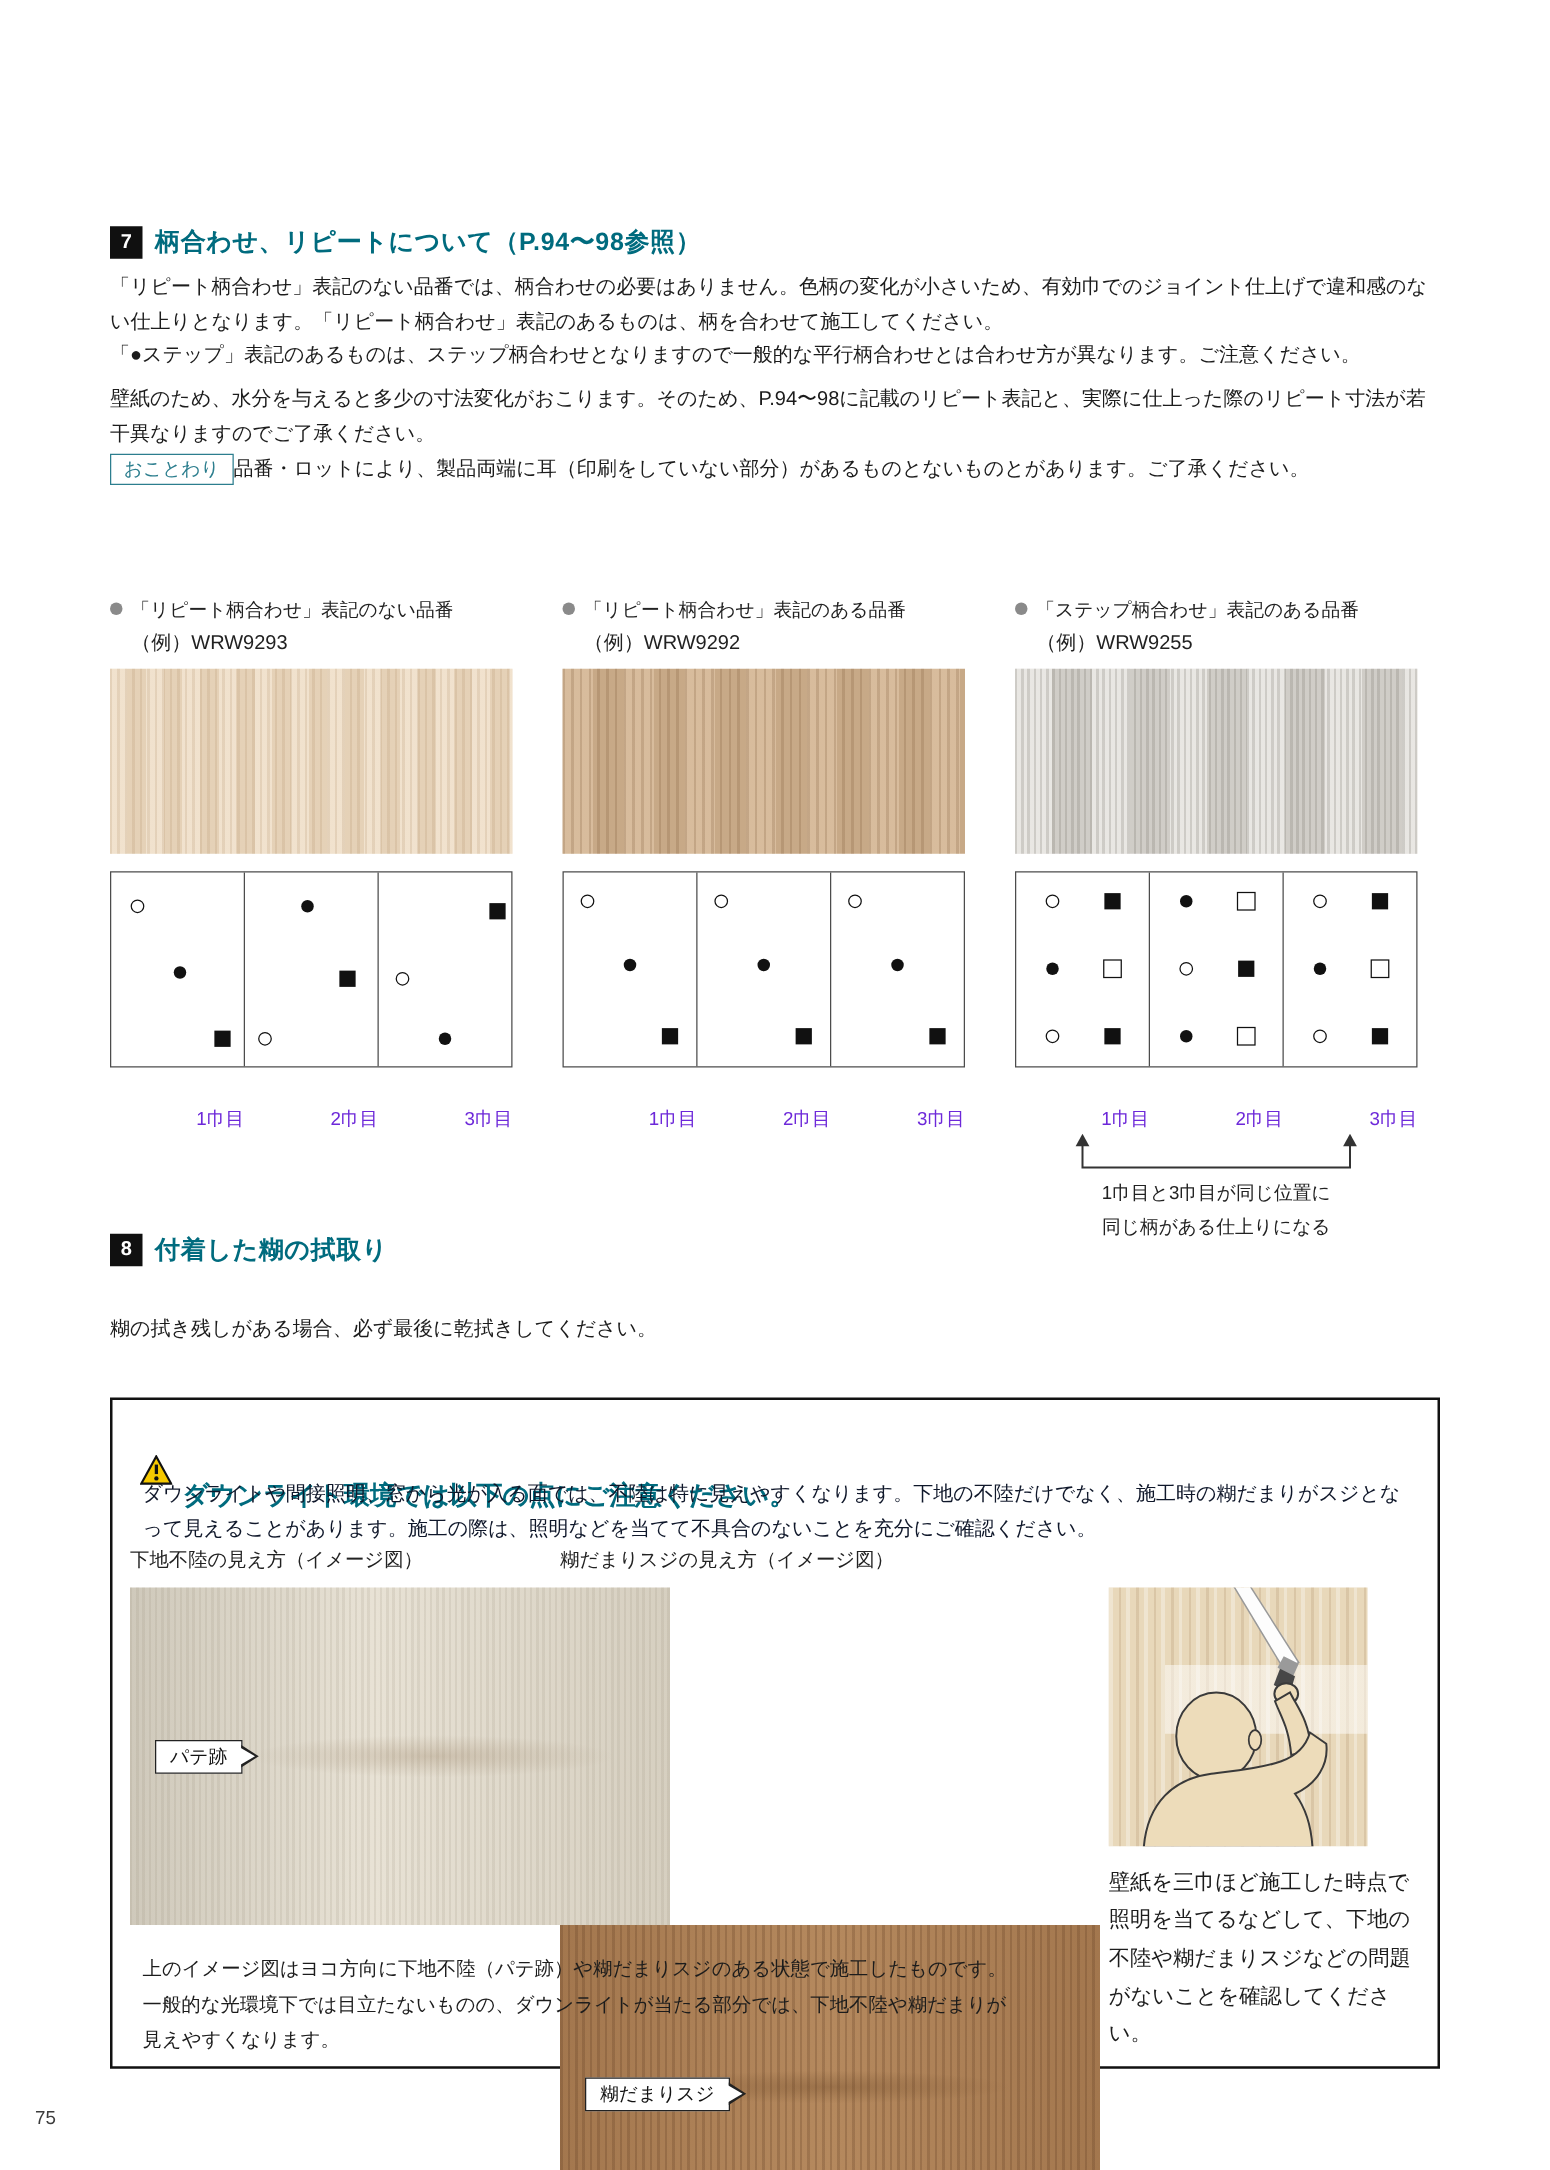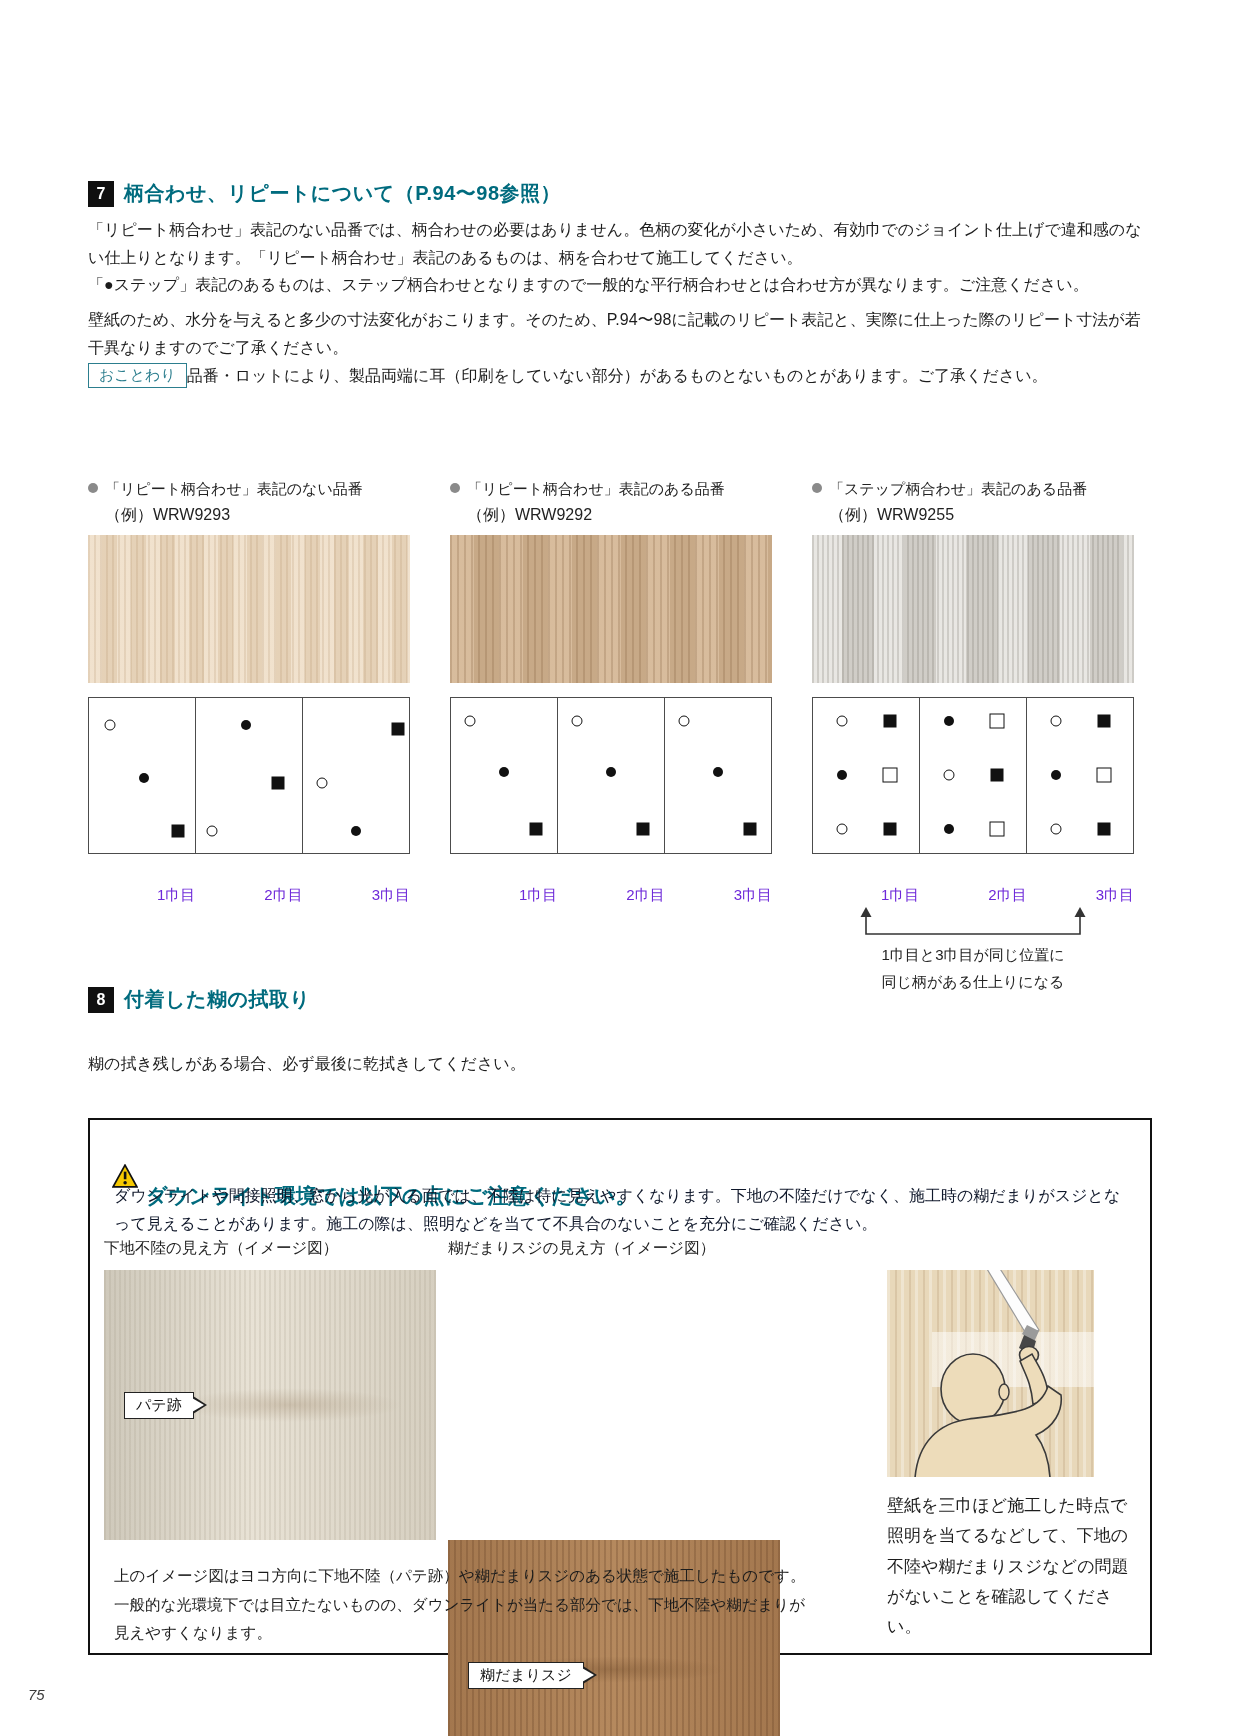--- a/index.html
+++ b/index.html
@@ -50,21 +50,21 @@
   .width-labels{display:flex;margin-top:5px;}
   .width-labels span{flex:1 1 0;text-align:right;font-size:15px;color:#6d28d9;margin-top:27px;}
   .step-note{text-align:center;font-size:15px;line-height:1.8;color:#222;margin-top:2px;}
 
   
   .warnbox{border:2px solid #111;width:1064px;height:537px;box-sizing:border-box;position:relative;background:#fff;}
   .warn-title-row{position:absolute;left:22px;top:22px;display:flex;align-items:center;gap:8px;}
   .warn-title{font-size:21px;font-weight:bold;color:#006b7e;margin-top:40px;}
   .warn-body{position:absolute;left:24px;top:62px;width:1010px;font-size:16px;line-height:1.72;color:#0f172a;}
   .img-caption{font-size:15.5px;color:#222;}
-  .photo{width:332px;height:270px;position:relative;}
+  .photo{width:396px;height:270px;position:relative;padding-left:36px;}
   .photo1{background:
       radial-gradient(ellipse 48% 9% at 56% 50%, rgba(150,125,95,0.30), rgba(0,0,0,0) 70%),
       repeating-linear-gradient(90deg, rgba(150,140,120,0.16) 0 2px, rgba(0,0,0,0) 2px 5px),
       linear-gradient(90deg,#cfc9bb,#e8e2d5 45%,#d6cfc0);}
   .photo2{background:
       radial-gradient(ellipse 48% 7% at 50% 48%, rgba(90,55,25,0.28), rgba(0,0,0,0) 70%),
       repeating-linear-gradient(90deg, rgba(90,55,30,0.24) 0 2px, rgba(0,0,0,0) 2px 6px),
       linear-gradient(90deg,#a3774e,#b5895e 50%,#a3774e);}
   .bubble{position:absolute;left:20px;top:45%;background:#fff;border:1.5px solid #222;
           padding:3px 11px;font-size:15px;color:#111;white-space:nowrap;}
@@ -270,15 +270,15 @@
           <path d="M28,208 C31,172 52,153 82,149 C106,146 124,144 138,139 C152,134 158,126 161,116
                    L174,125 C176,141 167,157 149,165 C158,177 162,191 163,208 Z" fill="#eddcba" stroke="#3a3a3a" stroke-width="1.6"></path>
         </svg>
       </div>
       <div class="right-note" style="margin-top:14px;">壁紙を三巾ほど施工した時点で照明を当てるなどして、下地の不陸や糊だまりスジなどの問題がないことを確認してください。</div>
     </div>
 
     <div class="box-bottom-text">上のイメージ図はヨコ方向に下地不陸（パテ跡）や糊だまりスジのある状態で施工したものです。一般的な光環境下では目立たないものの、ダウンライトが当たる部分では、下地不陸や糊だまりが見えやすくなります。</div>
   </div>
 
-  <div class="abs page-num" style="left:28px;top:1686px;font-style:italic;">75</div>
+  <div class="abs page-num" style="left:28px;top:1686px;">75</div>
 
 </div>
 
 </body></html>

